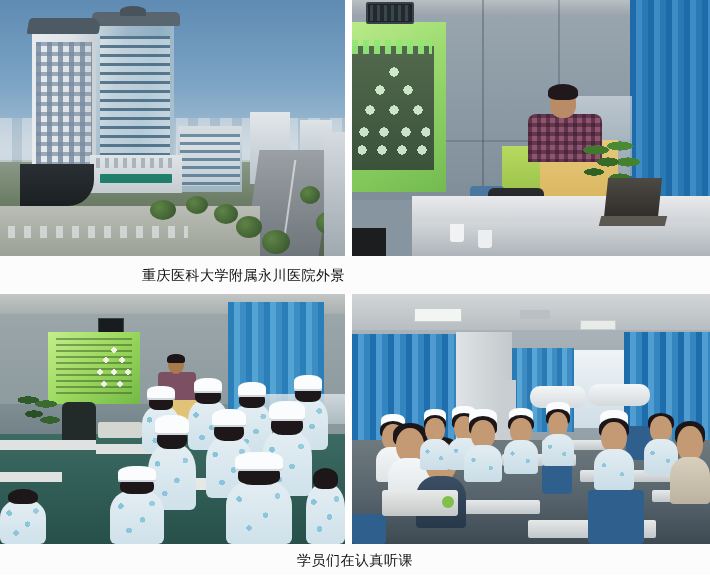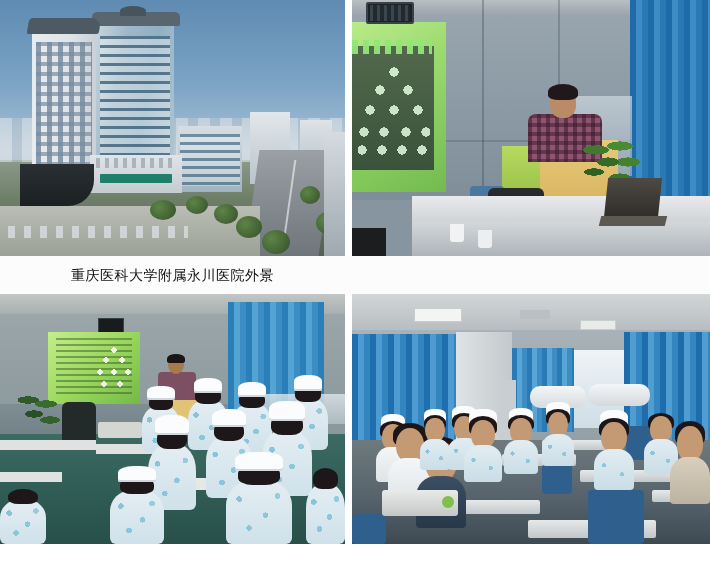--- a/index.html
+++ b/index.html
@@ -569,21 +569,21 @@
       <div class="plant"></div>
       <div class="laptop-screen"></div>
       <div class="laptop-base"></div>
       <div class="cup1"></div>
       <div class="cup2"></div>
       <div class="chair-dark"></div>
     </div>
   </div>
 
   <div class="caption-row caption-row-1">
-    <div class="caption" style="width:345px;">重庆医科大学附属永川医院外景</div>
+    <div class="caption" style="width:345px;text-align:right;">重庆医科大学附属永川医院外景</div>
   </div>
 
   <div class="photo-row">
 
     <div class="photo-cell p3">
       <div class="ceiling"></div>
       <div class="wall"></div>
       <div class="wall-lower"></div>
       <div class="curtain"></div>
       <div class="window-strip"></div>
@@ -748,14 +748,17 @@
         <div class="hair"></div>
         <div class="head"></div>
         <div class="torso"></div>
       </div>
 
       <div class="projector"></div>
       <div class="projector-lens"></div>
     </div>
   </div>
 
+  <div class="caption-full">
+    <div class="caption">学员们在认真听课</div>
+  </div>
 
 </div>
 
 </body></html>

